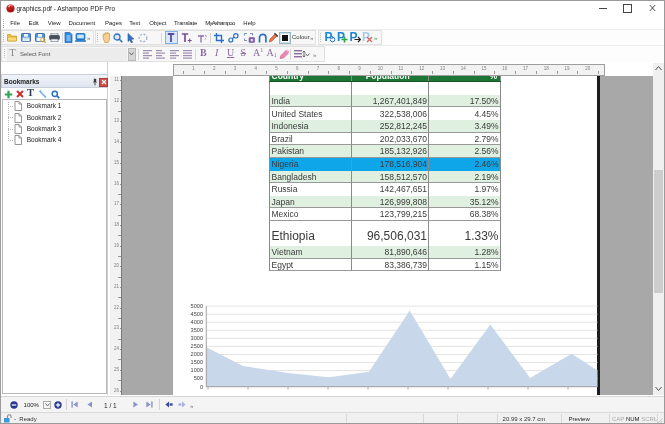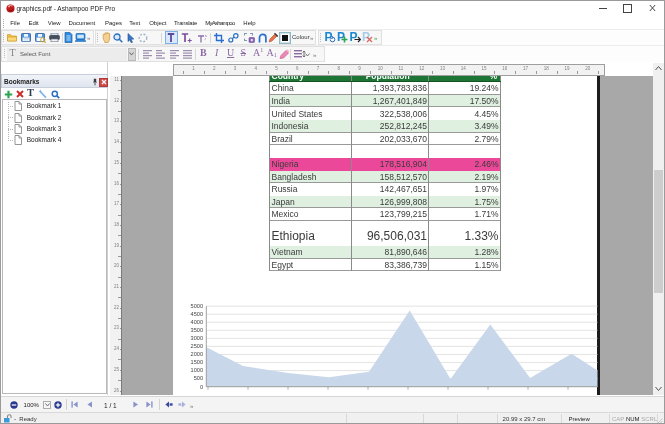--- a/index.html
+++ b/index.html
@@ -246,69 +246,69 @@
   </div>
 <div class="abs" style="left:122px;top:75.5px;width:531px;height:319.5px;background:#a8a8a8;overflow:hidden">
 <div class="abs" style="left:51px;top:0;width:424px;height:319.5px;background:#fff"></div>
 <div class="abs" style="left:475px;top:0;width:3px;height:319.5px;background:#1c1c1c"></div>
 <div class="abs" style="left:147.5px;top:0;width:231.0px;height:6.8px;background:#1c7435"></div>
     <div class="abs" style="left:149.5px;top:-4.2px;width:231.0px;font-size:8.5px;font-weight:bold;color:#fff;overflow:visible">
       <span style="position:absolute;left:0">Country</span>
       <span style="position:absolute;left:94.2px">Population</span>
       <span style="position:absolute;left:218.0px">%</span>
     </div>
-    <div class="abs" style="left:147.5px;top:6.8px;width:231.0px;height:12.6px;background:#fff;border-bottom:1px solid #999;box-sizing:border-box;font-size:8.5px;color:#3a3a3a">
-      <span style="position:absolute;left:2px;top:1.2px">China</span>
-      <span style="position:absolute;right:73.5px;top:1.2px">1,393,783,836</span>
-      <span style="position:absolute;right:2px;top:1.2px">19.24%</span>
-    </div>
     <div class="abs" style="left:147.5px;top:19.4px;width:231.0px;height:12.6px;background:#dff0e0;border-bottom:1px solid #999;box-sizing:border-box;font-size:8.5px;color:#3a3a3a">
       <span style="position:absolute;left:2px;top:1.2px">India</span>
       <span style="position:absolute;right:73.5px;top:1.2px">1,267,401,849</span>
       <span style="position:absolute;right:2px;top:1.2px">17.50%</span>
     </div>
     <div class="abs" style="left:147.5px;top:32.0px;width:231.0px;height:16px;background:#fff;border-bottom:1px solid #999;box-sizing:border-box;font-size:8.5px;color:#3a3a3a">
       <span style="position:absolute;left:2px;top:1.2px">United States</span>
       <span style="position:absolute;right:73.5px;top:1.2px">322,538,006</span>
       <span style="position:absolute;right:2px;top:1.2px">4.45%</span>
     </div>
     <div class="abs" style="left:147.5px;top:44.6px;width:231.0px;height:12.6px;background:#dff0e0;border-bottom:1px solid #999;box-sizing:border-box;font-size:8.5px;color:#3a3a3a">
       <span style="position:absolute;left:2px;top:1.2px">Indonesia</span>
       <span style="position:absolute;right:73.5px;top:1.2px">252,812,245</span>
       <span style="position:absolute;right:2px;top:1.2px">3.49%</span>
     </div>
     <div class="abs" style="left:147.5px;top:57.2px;width:231.0px;height:12.6px;background:#fff;border-bottom:1px solid #999;box-sizing:border-box;font-size:8.5px;color:#3a3a3a">
       <span style="position:absolute;left:2px;top:1.2px">Brazil</span>
       <span style="position:absolute;right:73.5px;top:1.2px">202,033,670</span>
       <span style="position:absolute;right:2px;top:1.2px">2.79%</span>
     </div>
-    <div class="abs" style="left:147.5px;top:82.4px;width:231.0px;height:18px;background:#ec4899;border-bottom:1px solid #999;box-sizing:border-box;font-size:8.5px;color:#3a3a3a">
+    <div class="abs" style="left:147.5px;top:69.8px;width:231.0px;height:12.6px;background:#dff0e0;border-bottom:1px solid #999;box-sizing:border-box;font-size:8.5px;color:#3a3a3a">
+      <span style="position:absolute;left:2px;top:1.2px">Pakistan</span>
+      <span style="position:absolute;right:73.5px;top:1.2px">185,132,926</span>
+      <span style="position:absolute;right:2px;top:1.2px">2.56%</span>
+    </div>
+    <div class="abs" style="left:147.5px;top:82.4px;width:231.0px;height:18px;background:#0ea5e9;border-bottom:1px solid #999;box-sizing:border-box;font-size:8.5px;color:#3a3a3a">
       <span style="position:absolute;left:2px;top:1.2px">Nigeria</span>
       <span style="position:absolute;right:73.5px;top:1.2px">178,516,904</span>
       <span style="position:absolute;right:2px;top:1.2px">2.46%</span>
     </div>
     <div class="abs" style="left:147.5px;top:95.0px;width:231.0px;height:12.6px;background:#dff0e0;border-bottom:1px solid #999;box-sizing:border-box;font-size:8.5px;color:#3a3a3a">
       <span style="position:absolute;left:2px;top:1.2px">Bangladesh</span>
       <span style="position:absolute;right:73.5px;top:1.2px">158,512,570</span>
       <span style="position:absolute;right:2px;top:1.2px">2.19%</span>
     </div>
     <div class="abs" style="left:147.5px;top:107.6px;width:231.0px;height:14px;background:#fff;border-bottom:1px solid #999;box-sizing:border-box;font-size:8.5px;color:#3a3a3a">
       <span style="position:absolute;left:2px;top:1.2px">Russia</span>
       <span style="position:absolute;right:73.5px;top:1.2px">142,467,651</span>
       <span style="position:absolute;right:2px;top:1.2px">1.97%</span>
     </div>
     <div class="abs" style="left:147.5px;top:120.2px;width:231.0px;height:12.6px;background:#dff0e0;border-bottom:1px solid #999;box-sizing:border-box;font-size:8.5px;color:#3a3a3a">
       <span style="position:absolute;left:2px;top:1.2px">Japan</span>
       <span style="position:absolute;right:73.5px;top:1.2px">126,999,808</span>
-      <span style="position:absolute;right:2px;top:1.2px">1.75%</span>
+      <span style="position:absolute;right:2px;top:1.2px">35.12%</span>
     </div>
     <div class="abs" style="left:147.5px;top:132.8px;width:231.0px;height:12.6px;background:#fff;border-bottom:1px solid #999;box-sizing:border-box;font-size:8.5px;color:#3a3a3a">
       <span style="position:absolute;left:2px;top:1.2px">Mexico</span>
       <span style="position:absolute;right:73.5px;top:1.2px">123,799,215</span>
-      <span style="position:absolute;right:2px;top:1.2px">1.71%</span>
+      <span style="position:absolute;right:2px;top:1.2px">68.38%</span>
     </div>
     <div class="abs" style="left:147.5px;top:152px;width:231.0px;height:27px;background:#fff;border-bottom:1px solid #999;box-sizing:border-box;font-size:12px;color:#3a3a3a">
       <span style="position:absolute;left:2px;top:1.2px">Ethiopia</span>
       <span style="position:absolute;right:73.5px;top:1.2px">96,506,031</span>
       <span style="position:absolute;right:2px;top:1.2px">1.33%</span>
     </div>
     <div class="abs" style="left:147.5px;top:170.6px;width:231.0px;height:12.6px;background:#dff0e0;border-bottom:1px solid #999;box-sizing:border-box;font-size:8.5px;color:#3a3a3a">
       <span style="position:absolute;left:2px;top:1.2px">Vietnam</span>
       <span style="position:absolute;right:73.5px;top:1.2px">81,890,646</span>
       <span style="position:absolute;right:2px;top:1.2px">1.28%</span>

